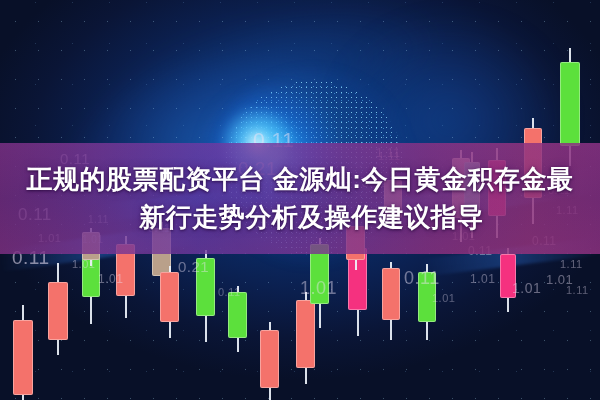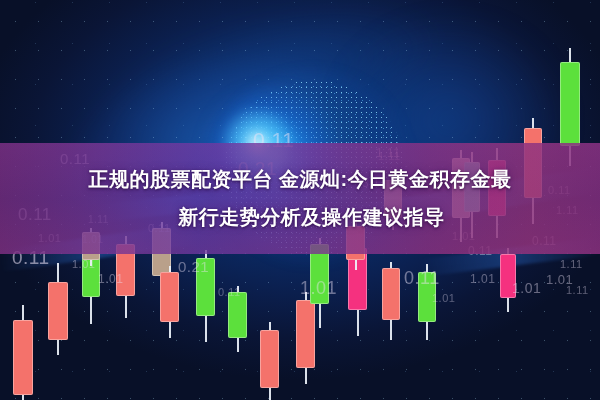--- a/index.html
+++ b/index.html
@@ -110,21 +110,21 @@
     position:absolute; left:0; top:143px; width:600px; height:111px;
     background:linear-gradient(180deg, rgba(150,60,150,.22) 0%, rgba(120,50,140,.10) 50%, rgba(150,55,130,.22) 100%);
   }
 
   
   .headline{
     position:absolute; left:0; top:160px; width:600px;
     text-align:center;
     font-family:"Liberation Sans","DejaVu Sans",sans-serif;
     font-weight:bold;
-    font-size:20px;
+    font-size:26px;
     line-height:38px;
     color:#ffffff;
     letter-spacing:0.5px;
     text-shadow:0 1px 3px rgba(30,0,50,.75), 0 0 8px rgba(60,10,90,.45);
     white-space:nowrap;
   }
   .headline .l2{ display:block;padding-left:23px; }
 </style>
 </head>
 <body>

